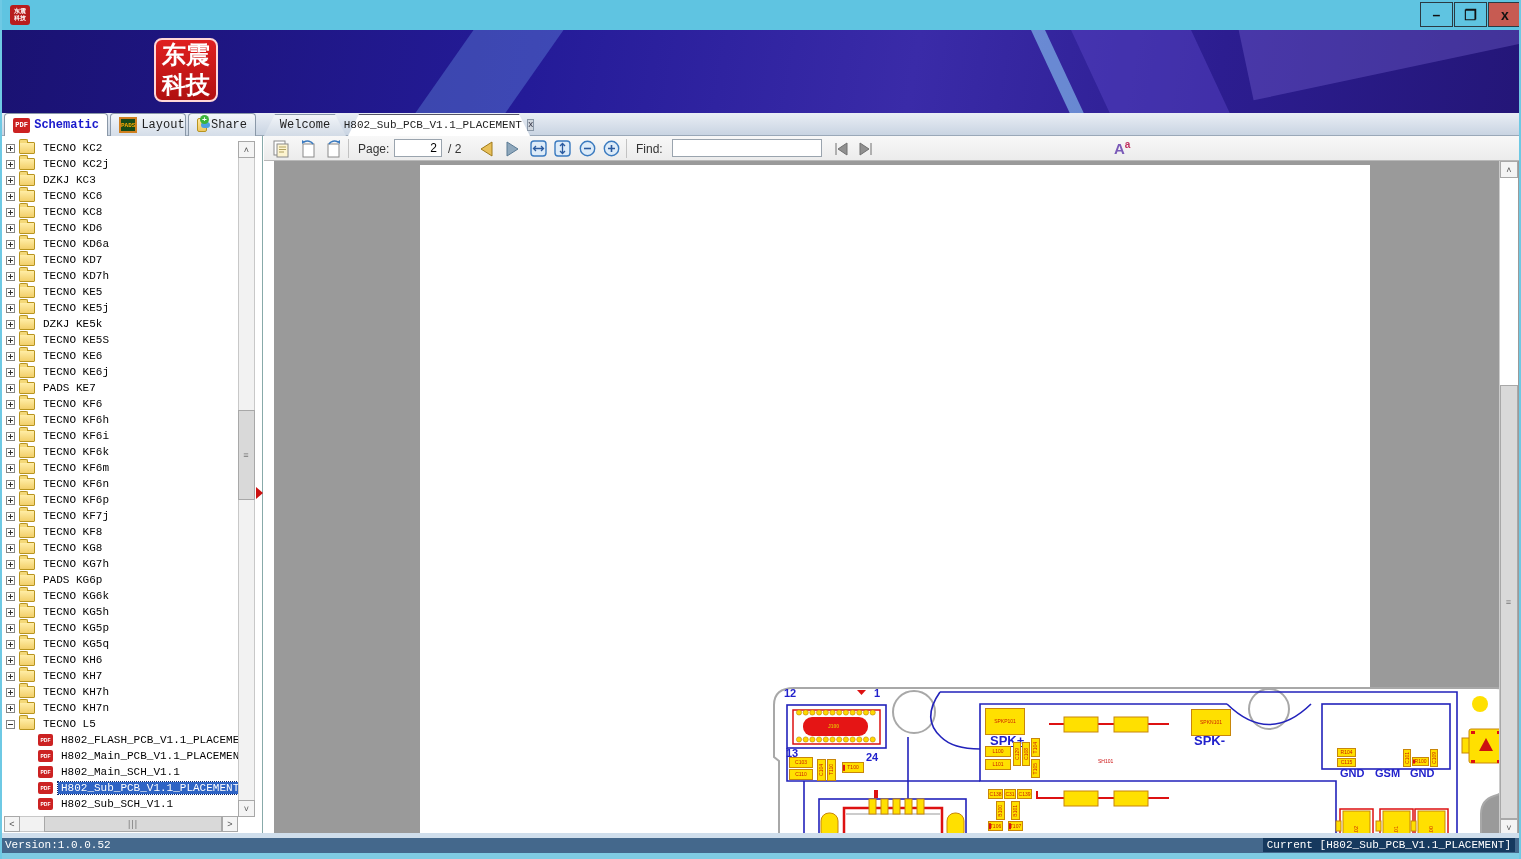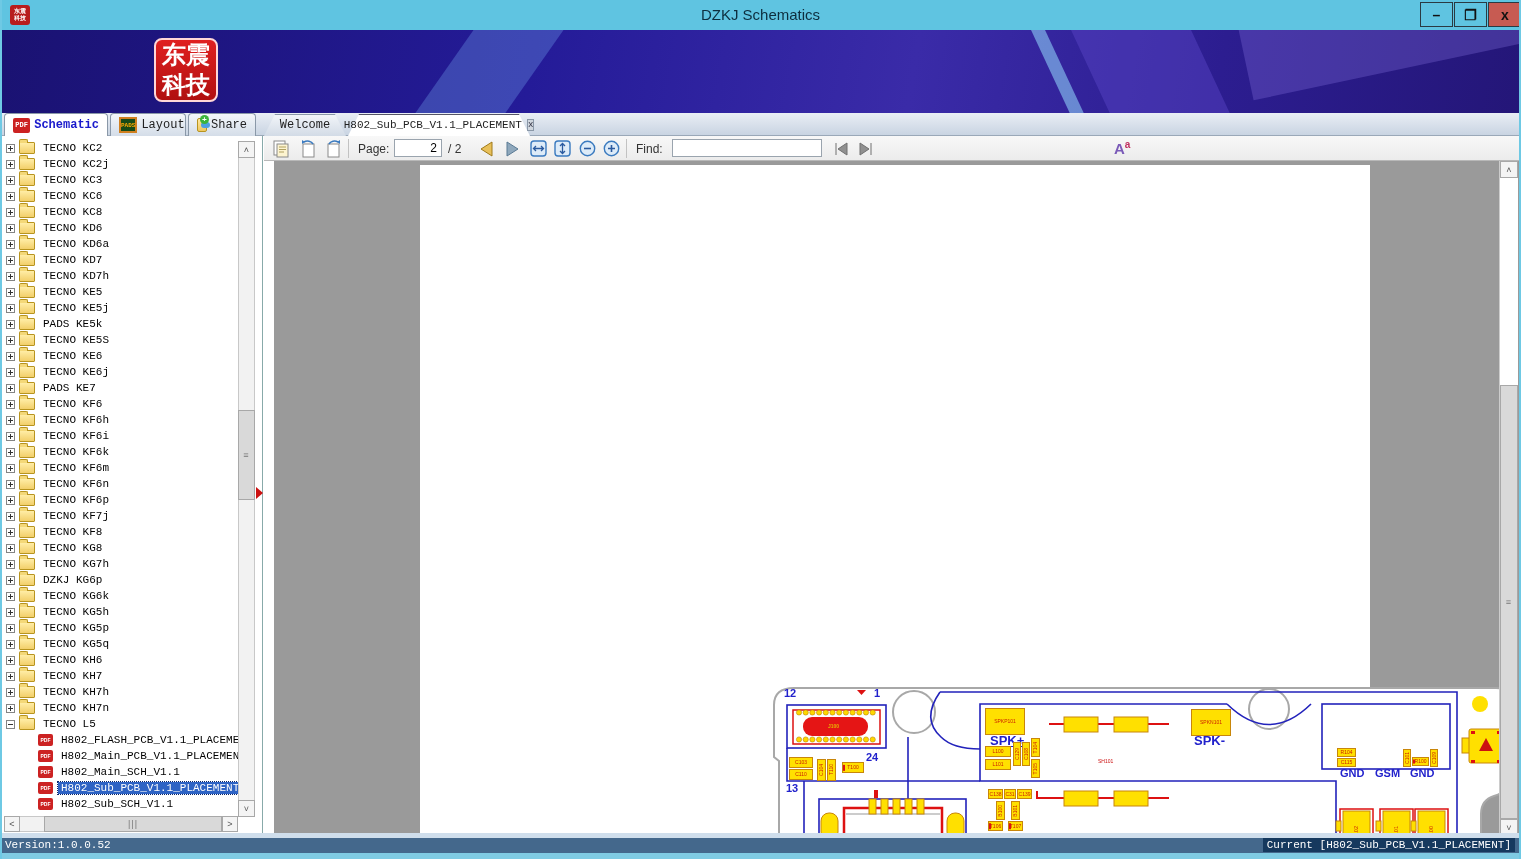--- a/index.html
+++ b/index.html
@@ -102,21 +102,20 @@
   #gapstrip{position:absolute;left:0;top:833px;width:100%;height:5px;background:#cfdeec}
 </style>
 </head>
 <body>
 
 <div id="titlebar">
   <div id="app-icon">
     <div>东震</div>
       <div>科技</div>
   </div>
-  <div id="win-title">DZKJ Schematics</div>
   <div class="winbtn" id="btn-min">–</div>
   <div class="winbtn" id="btn-max">❐</div>
   <div class="winbtn" id="btn-close">x</div>
 </div>
 
 <div id="header">
   <div class="streak" id="streak1"></div>
   <div class="streak" id="streak2"></div>
   <div class="streak" id="streak3"></div>
   <div class="streak" id="streak4"></div>
@@ -237,21 +236,21 @@
         <span class="tlabel">TECNO KC2</span>
       </div>
       <div class="trow">
         <span class="exp"></span>
         <span class="fold"></span>
         <span class="tlabel">TECNO KC2j</span>
       </div>
       <div class="trow">
         <span class="exp"></span>
         <span class="fold"></span>
-        <span class="tlabel">TECNO KC3</span>
+        <span class="tlabel">DZKJ KC3</span>
       </div>
       <div class="trow">
         <span class="exp"></span>
         <span class="fold"></span>
         <span class="tlabel">TECNO KC6</span>
       </div>
       <div class="trow">
         <span class="exp"></span>
         <span class="fold"></span>
         <span class="tlabel">TECNO KC8</span>
@@ -282,21 +281,21 @@
         <span class="tlabel">TECNO KE5</span>
       </div>
       <div class="trow">
         <span class="exp"></span>
         <span class="fold"></span>
         <span class="tlabel">TECNO KE5j</span>
       </div>
       <div class="trow">
         <span class="exp"></span>
         <span class="fold"></span>
-        <span class="tlabel">PADS KE5k</span>
+        <span class="tlabel">DZKJ KE5k</span>
       </div>
       <div class="trow">
         <span class="exp"></span>
         <span class="fold"></span>
         <span class="tlabel">TECNO KE5S</span>
       </div>
       <div class="trow">
         <span class="exp"></span>
         <span class="fold"></span>
         <span class="tlabel">TECNO KE6</span>
@@ -362,21 +361,21 @@
         <span class="tlabel">TECNO KG8</span>
       </div>
       <div class="trow">
         <span class="exp"></span>
         <span class="fold"></span>
         <span class="tlabel">TECNO KG7h</span>
       </div>
       <div class="trow">
         <span class="exp"></span>
         <span class="fold"></span>
-        <span class="tlabel">DZKJ KG6p</span>
+        <span class="tlabel">PADS KG6p</span>
       </div>
       <div class="trow">
         <span class="exp"></span>
         <span class="fold"></span>
         <span class="tlabel">TECNO KG6k</span>
       </div>
       <div class="trow">
         <span class="exp"></span>
         <span class="fold"></span>
         <span class="tlabel">TECNO KG5h</span>
@@ -558,21 +557,21 @@
         <rect x="646" y="128" width="33" height="57" fill="#fff" stroke="#dd1111" stroke-width="1.5"></rect>
         <rect x="649" y="130" width="27" height="42" fill="#ffe000" stroke="#c8860a"></rect>
         <path d="M651,183 V174 Q651,170 655,170 H670 Q674,170 674,174 V183" fill="none" stroke="#dd1111" stroke-width="1.5"></path>
         <rect x="642" y="140" width="5" height="10" fill="#ffe000" stroke="#c8860a"></rect>
         <rect x="642" y="158" width="5" height="10" fill="#ffe000" stroke="#c8860a"></rect>
       </g>
     </svg>
     <div id="pcb-labels">
         <span class="pcb-text pt-blue" style="left: 16px; top: 6px;">12</span>
         <span class="pcb-text pt-blue" style="left: 106px; top: 6px;">1</span>
-        <span class="pcb-text pt-blue" style="left: 18px; top: 66px; margin-top: 35px;">13</span>
+        <span class="pcb-text pt-blue" style="left: 18px; top: 66px;">13</span>
         <span class="pcb-text pt-blue" style="left: 98px; top: 70px;">24</span>
         <span class="pcb-text pt-blue-big" style="left: 222px; top: 52px; text-decoration: underline;">SPK+</span>
         <span class="pcb-text pt-blue-big" style="left: 426px; top: 52px;">SPK-</span>
         <span class="pcb-text pt-blue" style="left: 572px; top: 86px;">GND</span>
         <span class="pcb-text pt-blue" style="left: 607px; top: 86px;">GSM</span>
         <span class="pcb-text pt-blue" style="left: 642px; top: 86px;">GND</span>
         <span class="pcb-text pt-red" style="left: 330px; top: 77px;">SH101</span>
         <span class="pcb-text pt-pill" style="left: 60px; top: 42px;">J100</span>
         <div class="comp" style="left: 20px; top: 76px; width: 24px; height: 11px;">
           <span class="ct">C103</span>

